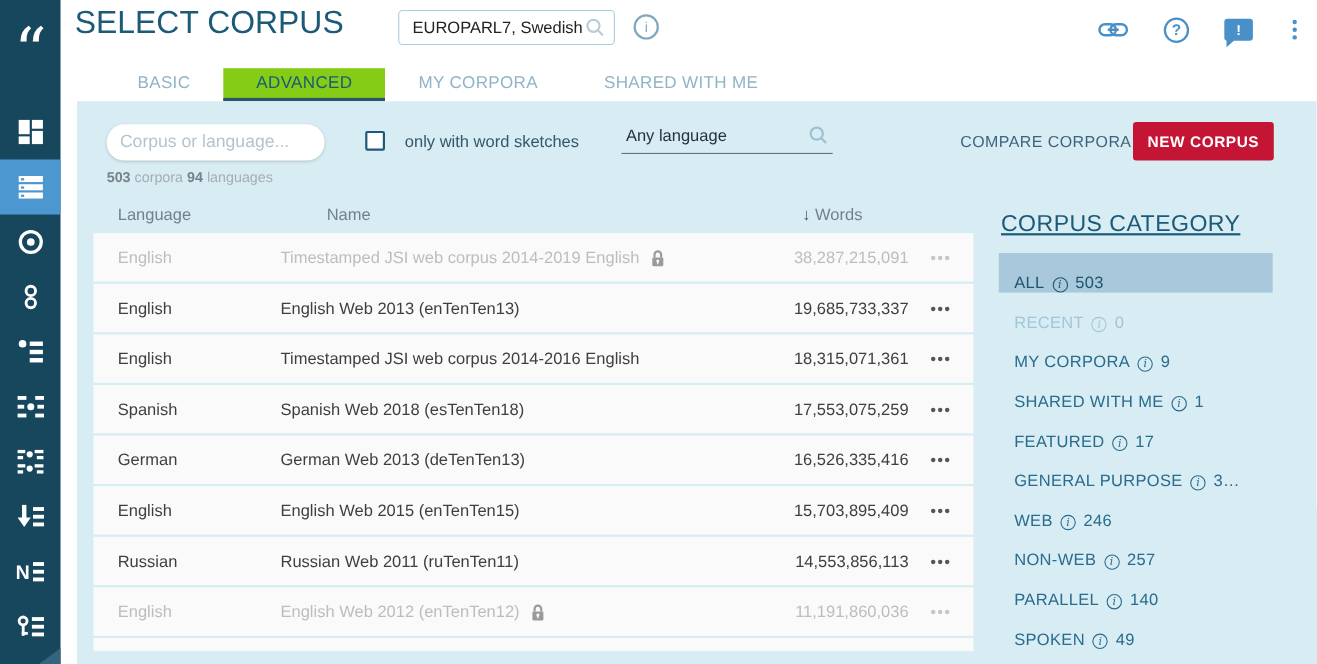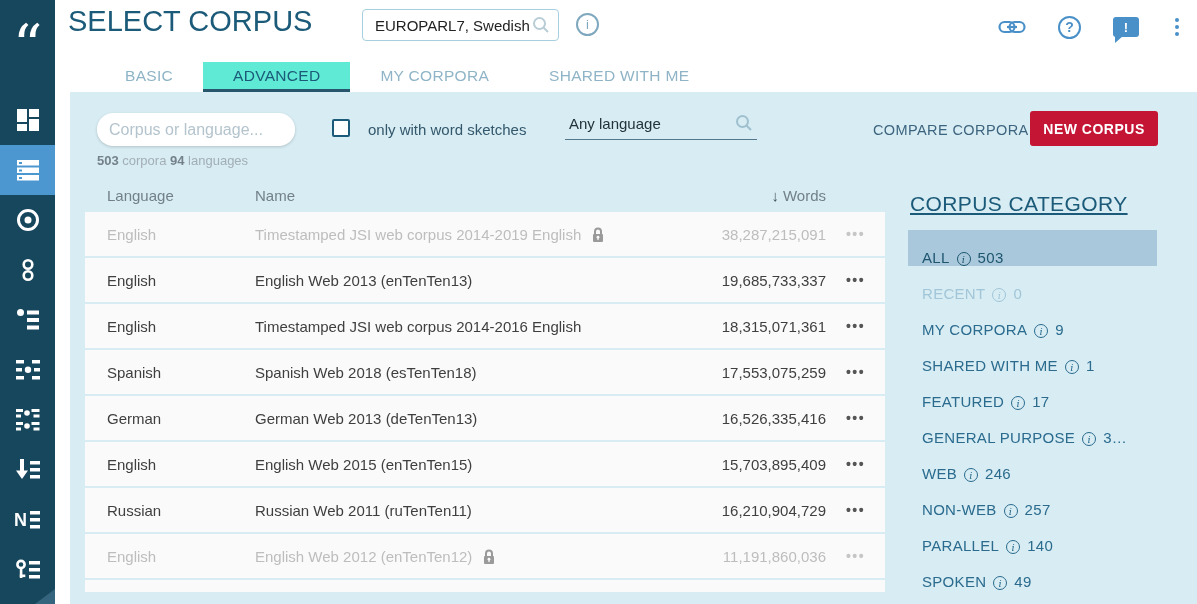--- a/index.html
+++ b/index.html
@@ -37,21 +37,21 @@
     color:#fff; font-size:13px; font-weight:bold; display:flex; align-items:center; justify-content:center; }
   .feedback-icon::after { content:""; position:absolute; left:2px; bottom:-6px; width:0; height:0;
     border-top:7px solid #4a90c8; border-right:8px solid transparent; }
   .kebab { display:flex; flex-direction:column; gap:3px; padding:2px 4px; }
   .kebab i { width:4px; height:4px; border-radius:50%; background:#4a90c8; }
 
   
   .tabs { position:absolute; left:40px; bottom:0; display:flex; }
   .tab { padding:0 30px; height:30px; display:flex; align-items:center; font-size:15.5px;
     color:#8fb4c7; letter-spacing:0.3px; cursor:pointer; border-bottom:3px solid transparent; }
-  .tab.active { background:#5eead4; color:#1b5a78; border-bottom:3px solid #27566d; }
+  .tab.active { background:#84cc16; color:#1b5a78; border-bottom:3px solid #27566d; }
 
   
   .main { position:absolute; left:70px; top:92px; width:1127px; height:512px; background:#d7ecf3; overflow:hidden; }
 
   .filter-input { position:absolute; left:27px; top:21px; width:198px; height:33px; border:none; outline:none;
     border-radius:16px; background:#fff; box-shadow:0 1px 3px rgba(0,0,0,0.18); padding:0 12px; font-size:16px;
     color:#333; font-family:"Liberation Sans", sans-serif; }
   .filter-input::placeholder { color:#b4c4cd; opacity:1; }
 
   .ws-checkbox { position:absolute; left:262px; top:27px; width:18px; height:18px; background:#fff;
@@ -66,21 +66,21 @@
     letter-spacing:0.4px; cursor:pointer; white-space:nowrap; }
   .new-corpus-btn { position:absolute; left:960px; top:19px; width:128px; height:35px; background:#c41535;
     border:none; border-radius:3px; color:#fff; font-size:14px; font-weight:bold; letter-spacing:0.5px;
     display:flex; align-items:center; justify-content:center; cursor:pointer; font-family:"Liberation Sans", sans-serif; }
 
   .summary { position:absolute; left:27px; top:61px; font-size:13px; color:#a3aeb5; }
   .summary b { color:#75828a; }
 
   
   .table { position:absolute; left:15px; top:86px; width:800px; }
-  .thead { display:flex; align-items:center; height:34px; font-size:15px; color:#73808a; }
+  .thead { display:flex; align-items:center; height:34px; font-size:15px; color:#73808a;gap:42px; }
   .cell.lang { width:170px; padding-left:22px; flex:0 0 auto; }
   .cell.name { flex:1; display:flex; align-items:center; min-width:0; }
   .cell.words { width:140px; flex:0 0 auto; text-align:right; white-space:nowrap; }
   .cell.menu { width:59px; flex:0 0 auto; text-align:center; }
   .thead .sort-arrow { color:#44535c; margin-right:4px; }
   .trow { display:flex; align-items:center; height:44px; margin-bottom:2px; background:#fafafa;
     font-size:15px; color:#3f3f3f; cursor:pointer; }
   .trow.locked { color:#bdbdbd; }
   .trow .lock { margin-left:10px; flex:0 0 auto; }
   .trow .menu { color:#555; font-size:14px; letter-spacing:1.5px; font-weight:bold; cursor:pointer; }
@@ -330,21 +330,21 @@
         </div>
       <div class="cell words">15,703,895,409</div>
       <div class="cell menu">•••</div>
     </div>
 
     <div class="trow">
       <div class="cell lang">Russian</div>
       <div class="cell name">
           <span>Russian Web 2011 (ruTenTen11)</span>
         </div>
-      <div class="cell words">16,210,904,729</div>
+      <div class="cell words">14,553,856,113</div>
       <div class="cell menu">•••</div>
     </div>
 
     <div class="trow locked">
       <div class="cell lang">English</div>
       <div class="cell name">
           <span>English Web 2012 (enTenTen12)</span>
         <svg class="lock" width="14" height="17" viewBox="0 0 14 17">
             <path d="M4 8 V5.5 a3 3 0 0 1 6 0 V8" fill="none" stroke="#9a9a9a" stroke-width="2"></path>
             <rect x="2" y="8" width="10" height="8" rx="1" fill="#9a9a9a"></rect>

